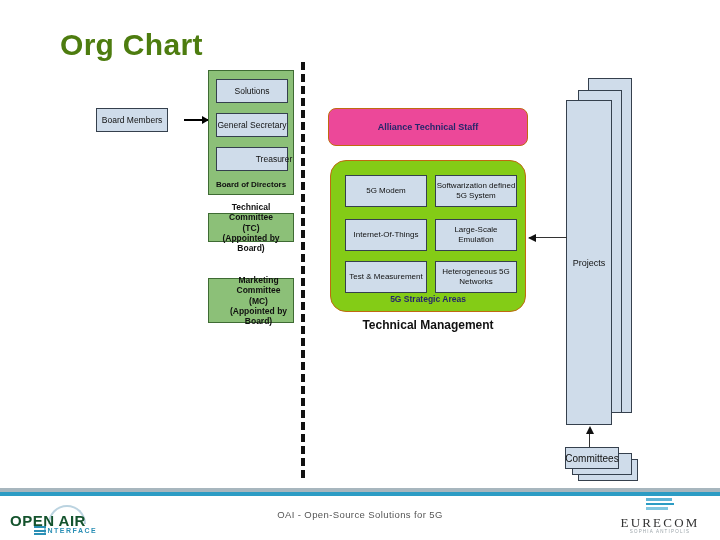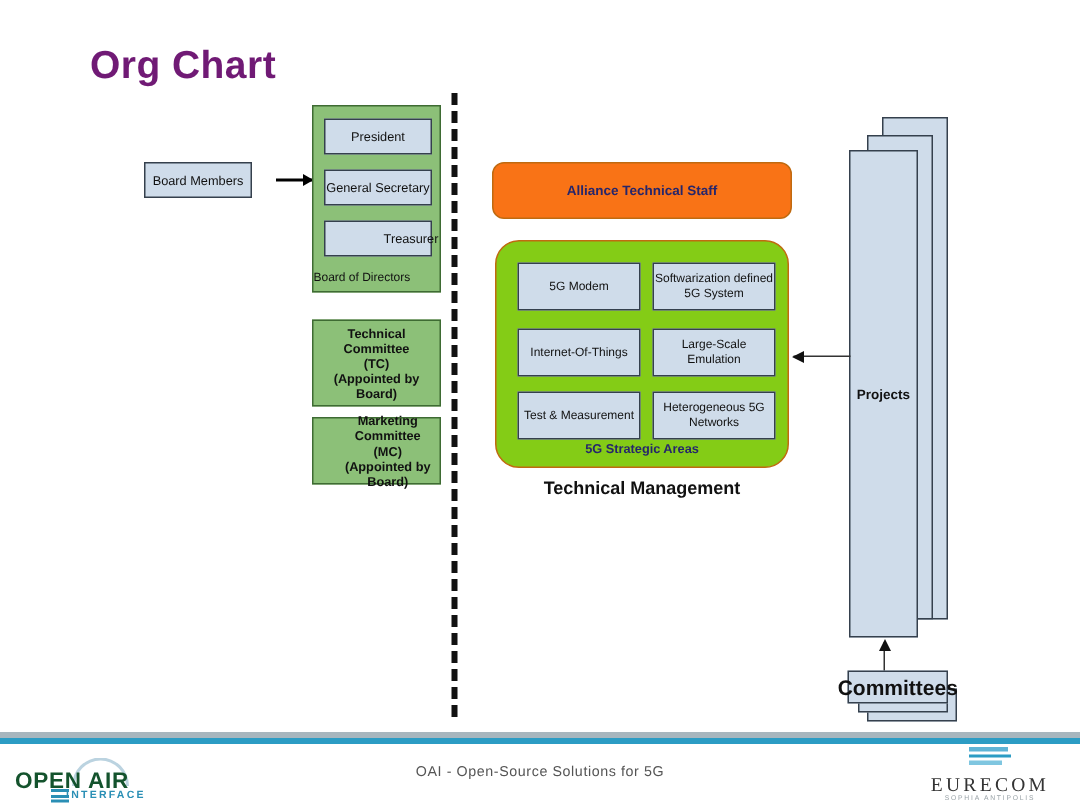--- a/index.html
+++ b/index.html
@@ -10,23 +10,23 @@
     width: 720px; height: 540px;
     position: relative;
     overflow: hidden;
     font-family: "Liberation Sans", sans-serif;
   }
 
   
   #slide-title {
     position: absolute;
     left: 60px; top: 28px;
-    font-size: 26px;
+    font-size: 30px;
     font-weight: bold;
-    color: #701a75;
+    color: #4d7c0f;
     letter-spacing: 0.3px;
     text-align: right;
   }
 
   
   .box {
     position: absolute;
     box-sizing: border-box;
     display: flex;
     align-items: center;
@@ -55,22 +55,23 @@
     position: absolute;
     left: 208px; top: 70px;
     width: 86px; height: 125px;
     background: #8CC078;
     border: 1px solid #3E6B33;
     box-sizing: border-box;
   }
   #board-of-directors .bod-label {
     position: absolute;
     left: 0; right: 0; bottom: 5px;
+    text-align: center;
     font-size: 8px;
-    font-weight: normal;
+    font-weight: bold;
     color: #111;
   }
   .bod-item {
     position: absolute;
     left: 7px; width: 72px; height: 24px;
     background: #CFDCEA;
     border: 1px solid #35404D;
     box-sizing: border-box;
     display: flex; align-items: center; justify-content: center;
     font-size: 8.5px; color: #111;
@@ -94,21 +95,21 @@
   #arrow-bm::after {
     content: "";
     position: absolute; right: -1px; top: -3px;
     border-left: 7px solid #000;
     border-top: 4px solid transparent;
     border-bottom: 4px solid transparent;
   }
 
   
   #technical-committee {
-    left: 208px; top: 213px; width: 86px; height: 58px;
+    left: 208px; top: 213px; width: 86px; height: 29px;
     flex-direction: column;
   }
   #marketing-committee {
     left: 208px; top: 278px; width: 86px; height: 45px;
     flex-direction: column;
     padding-left: 15px;
   }
   .cmt-line { display: block; }
 
   
@@ -117,21 +118,21 @@
     left: 301px; top: 62px;
     width: 0; height: 416px;
     border-left: 4px dashed #111111;
   }
 
   
   #alliance-technical-staff {
     position: absolute;
     left: 328px; top: 108px;
     width: 200px; height: 38px;
-    background: #f97316;
+    background: #ec4899;
     border: 1px solid #C06A10;
     border-radius: 8px;
     box-sizing: border-box;
     display: flex; align-items: center; justify-content: center;
     font-size: 9px; font-weight: bold;
     color: #26266B;
   }
 
   
   #strategic-areas {
@@ -183,21 +184,21 @@
     position: absolute;
     background: #CFDCEA;
     border: 1px solid #35404D;
     box-sizing: border-box;
   }
   #project-panel-3 { left: 588px; top: 78px;  width: 44px; height: 335px; }
   #project-panel-2 { left: 578px; top: 90px;  width: 44px; height: 323px; }
   #project-panel-1 {
     left: 566px; top: 100px; width: 46px; height: 325px;
     display: flex; align-items: center; justify-content: center;
-    font-size: 9px; font-weight: bold; color: #111;
+    font-size: 9px; font-weight: normal; color: #111;
   }
 
   
   #arrow-projects {
     position: absolute;
     left: 529px; top: 237px;
     width: 38px; height: 1px;
     background: #333;
   }
   #arrow-projects::after {
@@ -220,23 +221,23 @@
     position: absolute; left: -3.5px; top: -2px;
     border-bottom: 8px solid #111;
     border-left: 4px solid transparent;
     border-right: 4px solid transparent;
   }
 
   
   #committee-panel-3 { left: 578px; top: 459px; width: 60px; height: 22px; }
   #committee-panel-2 { left: 572px; top: 453px; width: 60px; height: 22px; }
   #committee-panel-1 {
-    left: 565px; top: 447px; width: 67px; height: 22px;
+    left: 565px; top: 447px; width: 54px; height: 22px;
     display: flex; align-items: center; justify-content: center;
-    font-size: 14px; font-weight: bold; color: #111;
+    font-size: 10px; font-weight: normal; color: #111;
   }
 
   
   #footer-rule {
     position: absolute;
     left: 0; right: 0; top: 492px;
     height: 4px;
     background: #2C9CC4;
   }
   #footer-rule-light {
@@ -325,21 +326,21 @@
 </head>
 <body>
 
 <div id="slide-title">Org Chart</div>
 
 <div class="box blue-box" id="board-members">Board Members</div>
 
 <div id="arrow-bm"></div>
 
 <div id="board-of-directors">
-  <div class="bod-item" id="bod-president">President</div>
+  <div class="bod-item" id="bod-president">Solutions</div>
   <div class="bod-item" id="bod-secretary">General Secretary</div>
   <div class="bod-item" id="bod-treasurer">Treasurer</div>
   <div class="bod-label">Board of Directors</div>
 </div>
 
 <div class="box green-box" id="technical-committee">
   <span class="cmt-line">Technical Committee</span>
   <span class="cmt-line">(TC)</span>
   <span class="cmt-line">(Appointed by Board)</span>
 </div>

